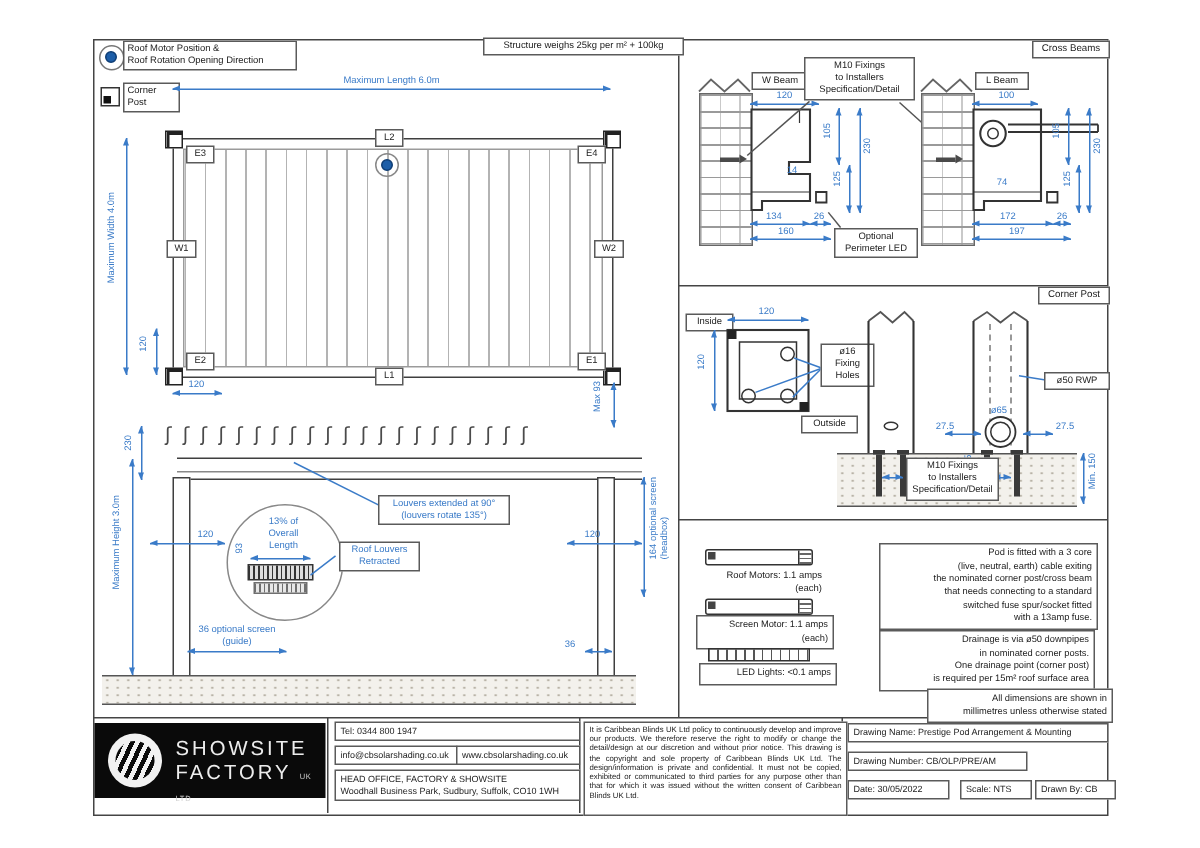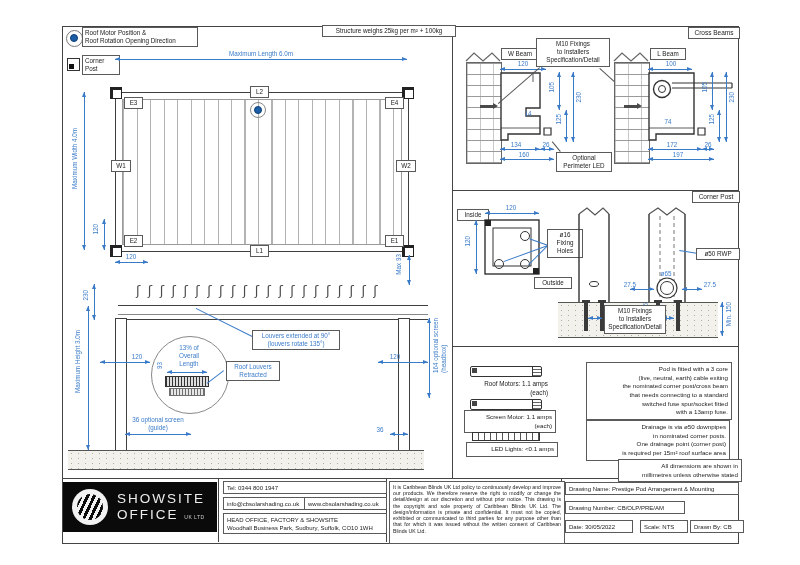--- a/index.html
+++ b/index.html
@@ -107,21 +107,21 @@
 
   <span class="planring" style="left:250px;top:102px;">
       <i></i>
     </span>
 
   <div class="dimv" style="left:104px;top:219px;height:31px;"></div>
   <div class="vlab" style="left:92px;top:224px;">120</div>
   <div class="dimh" style="left:115px;top:262px;width:33px;"></div>
   <div class="blab" style="left:118px;top:253px;width:26px;">120</div>
 
-  <div class="hookrow" id="hooks" style="left:136px;top:283px;">ʃʃʃʃʃʃʃʃʃʃʃʃʃʃʃʃʃʃʃʃʃ</div>
+  <div class="hookrow" id="hooks" style="left:110px;top:283px;">ʃʃʃʃʃʃʃʃʃʃʃʃʃʃʃʃʃʃʃʃʃ</div>
   <div class="dimv" style="left:409px;top:255px;height:30px;"></div>
   <div class="vlab" style="left:395px;top:254px;">Max 93</div>
 
   <div class="abs" style="left:118px;top:305px;width:310px;height:13px;border-top:1.6px solid var(--ln);border-bottom:1.6px solid var(--ln);"></div>
   <div class="hr" style="left:118px;top:314px;width:310px;border-top-color:#888;"></div>
   <div class="dimv" style="left:94px;top:284px;height:36px;"></div>
   <div class="vlab" style="left:82px;top:290px;">230</div>
 
   <div class="abs" style="left:115px;top:318px;width:10px;height:132px;border:1.4px solid var(--ln);background:#fff;"></div>
   <div class="abs" style="left:398px;top:318px;width:10px;height:132px;border:1.4px solid var(--ln);background:#fff;"></div>
@@ -314,21 +314,21 @@
 
   <div class="vr" style="left:218px;top:478px;height:64px;"></div>
   <div class="vr" style="left:386px;top:478px;height:64px;"></div>
   <div class="vr" style="left:561px;top:478px;height:64px;"></div>
 
   <div class="logo" style="left:63px;top:482px;width:154px;height:50px;">
     <span class="disc">
         <i></i>
       </span>
     <span class="brand1">SHOWSITE</span>
-    <span class="brand2"><span>OFFICE</span> <span class="brandsuf">UK LTD</span></span>
+    <span class="brand2"><span>FACTORY</span> <span class="brandsuf">UK LTD</span></span>
   </div>
 
   <div class="tb" style="left:223px;top:481px;width:156px;text-align:left;">Tel: 0344 800 1947</div>
   <div class="tb" style="left:223px;top:497px;width:74px;text-align:left;">info@cbsolarshading.co.uk</div>
   <div class="tb" style="left:304px;top:497px;width:75px;text-align:left;">www.cbsolarshading.co.uk</div>
   <div class="tb" style="left:223px;top:513px;width:156px;text-align:left;">HEAD OFFICE, FACTORY &amp; SHOWSITE
 Woodhall Business Park, Sudbury, Suffolk, CO10 1WH</div>
 
   <div class="disc-txt" style="left:389px;top:481px;width:168px;height:57px;">It is Caribbean Blinds UK Ltd policy to continuously develop and improve our products. We therefore reserve the right to modify or change the detail/design at our discretion and without prior notice. This drawing is the copyright and sole property of Caribbean Blinds UK Ltd. The design/information is private and confidential. It must not be copied, exhibited or communicated to third parties for any purpose other than that for which it was issued without the written consent of Caribbean Blinds UK Ltd.</div>
 

